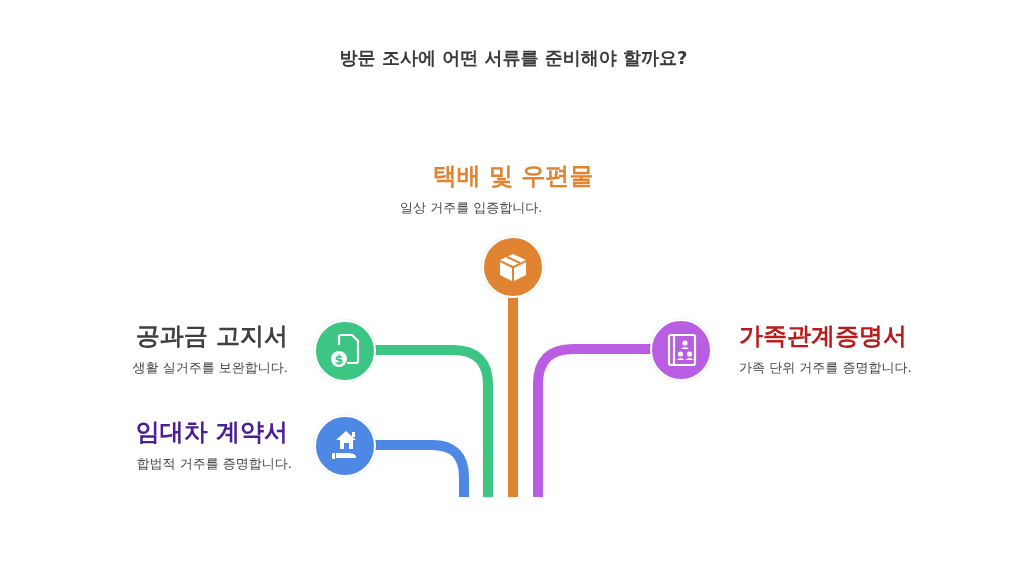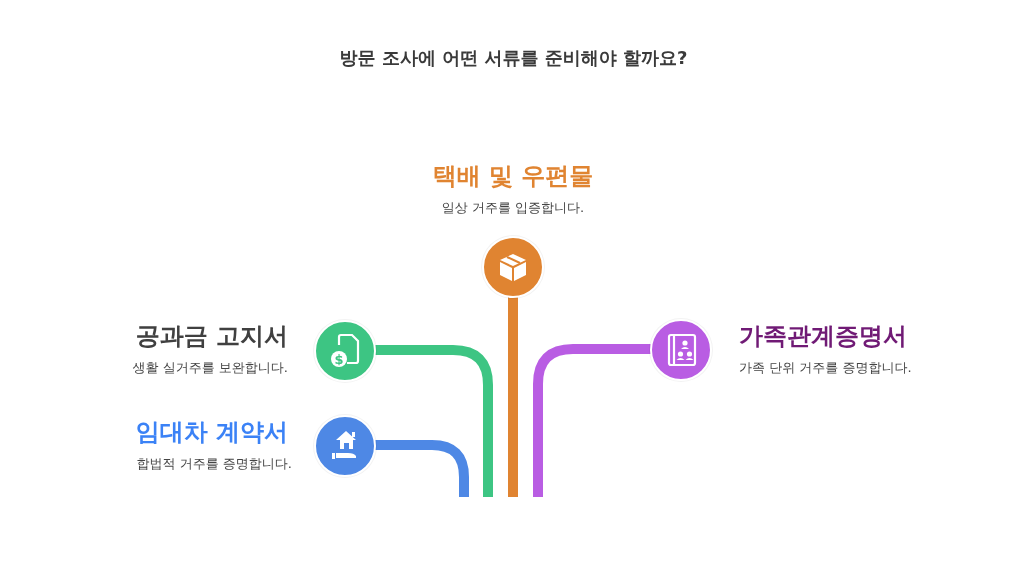--- a/index.html
+++ b/index.html
@@ -21,41 +21,41 @@
   <path d="M513 296 L513 497" stroke="#E08431" stroke-width="10" fill="none"></path>
 
   <path d="M374 350 L453 350 Q488 350 488 385 L488 497" stroke="#3DC583" stroke-width="10" fill="none"></path>
 
   <path d="M374 445 L432 445 Q464 445 464 477 L464 497" stroke="#4E88E5" stroke-width="10" fill="none"></path>
 
   <path d="M652 349 L573 349 Q538 349 538 384 L538 497" stroke="#B95DE3" stroke-width="10" fill="none"></path>
 </svg>
 
 <div class="label-title" style="left:420px; top:160px; width:186px; text-align:center; color:#E08431;">택배 및 우편물</div>
-<div class="label-desc" style="left:400px; top:199px; width:226px; text-align:center;">일상 거주를 입증합니다.</div>
+<div class="label-desc" style="left:400px; top:199px; width:226px; text-align:left;">일상 거주를 입증합니다.</div>
 <div class="icon-circle" style="left:482px; top:236px; background:#E08431;">
   <svg width="34" height="34" viewBox="0 0 34 34">
     <path d="M17 4 L30 10 L17 16 L4 10 Z" fill="#fff"></path>
     <path d="M4 12 L16 18 L16 31 L4 25 Z" fill="#fff"></path>
     <path d="M30 12 L18 18 L18 31 L30 25 Z" fill="#fff"></path>
     <path d="M11 7 L24 13" stroke="#E08431" stroke-width="2"></path>
   </svg>
 </div>
 
 <div class="label-title right" style="left:100px; top:320px; width:188px; color:#404040;">공과금 고지서</div>
 <div class="label-desc right" style="left:80px; top:359px; width:208px;">생활 실거주를 보완합니다.</div>
 <div class="icon-circle" style="left:314px; top:320px; background:#3DC583;">
   <svg width="40" height="40" viewBox="0 0 40 40">
     <path d="M14 14 L14 6 Q14 4 16 4 L27 4 L33 10 L33 30 Q33 32 31 32 L22 32" stroke="#fff" stroke-width="2.2" fill="none"></path>
     <circle cx="14" cy="28" r="8" fill="#fff"></circle>
     <text x="14" y="33" font-size="13" font-weight="bold" text-anchor="middle" fill="#3DC583" font-family="DejaVu Sans, sans-serif">$</text>
   </svg>
 </div>
 
-<div class="label-title right" style="left:100px; top:416px; width:188px; color:#3b82f6;">임대차 계약서</div>
+<div class="label-title right" style="left:100px; top:416px; width:188px; color:#4c1d95;">임대차 계약서</div>
 <div class="label-desc right" style="left:84px; top:455px; width:208px;">합법적 거주를 증명합니다.</div>
 <div class="icon-circle" style="left:314px; top:415px; background:#4E88E5;">
   <svg width="38" height="38" viewBox="0 0 38 38">
     <path d="M20 4 L30 13 L27 13 L27 22 L23 22 L23 16 L18 16 L18 22 L14 22 L14 13 L10 13 Z" fill="#fff"></path>
     <rect x="26" y="5" width="3" height="5" fill="#fff"></rect>
     <path d="M6 26 L9 26 L9 32 L6 32 Z" fill="#fff"></path>
     <path d="M10 26 L22 26 Q28 26 30 29 L30 31 L10 31 Z" fill="#fff"></path>
   </svg>
 </div>
 
@@ -64,14 +64,14 @@
     <rect x="7" y="4" width="26" height="30" rx="2" stroke="#fff" stroke-width="2.2" fill="none"></rect>
     <line x1="12" y1="4" x2="12" y2="34" stroke="#fff" stroke-width="2.2"></line>
     <circle cx="23" cy="12" r="2.6" fill="#fff"></circle>
     <path d="M19 18 Q23 14 27 18 Z" fill="#fff"></path>
     <circle cx="18.5" cy="23" r="2.6" fill="#fff"></circle>
     <path d="M14.5 29 Q18.5 25 22.5 29 Z" fill="#fff"></path>
     <circle cx="27.5" cy="23" r="2.6" fill="#fff"></circle>
     <path d="M23.5 29 Q27.5 25 31.5 29 Z" fill="#fff"></path>
   </svg>
 </div>
-<div class="label-title" style="left:739px; top:320px; color:#701a75;">가족관계증명서</div>
+<div class="label-title" style="left:739px; top:320px; color:#b91c1c;">가족관계증명서</div>
 <div class="label-desc" style="left:739px; top:359px;">가족 단위 거주를 증명합니다.</div>
 
 </body></html>

